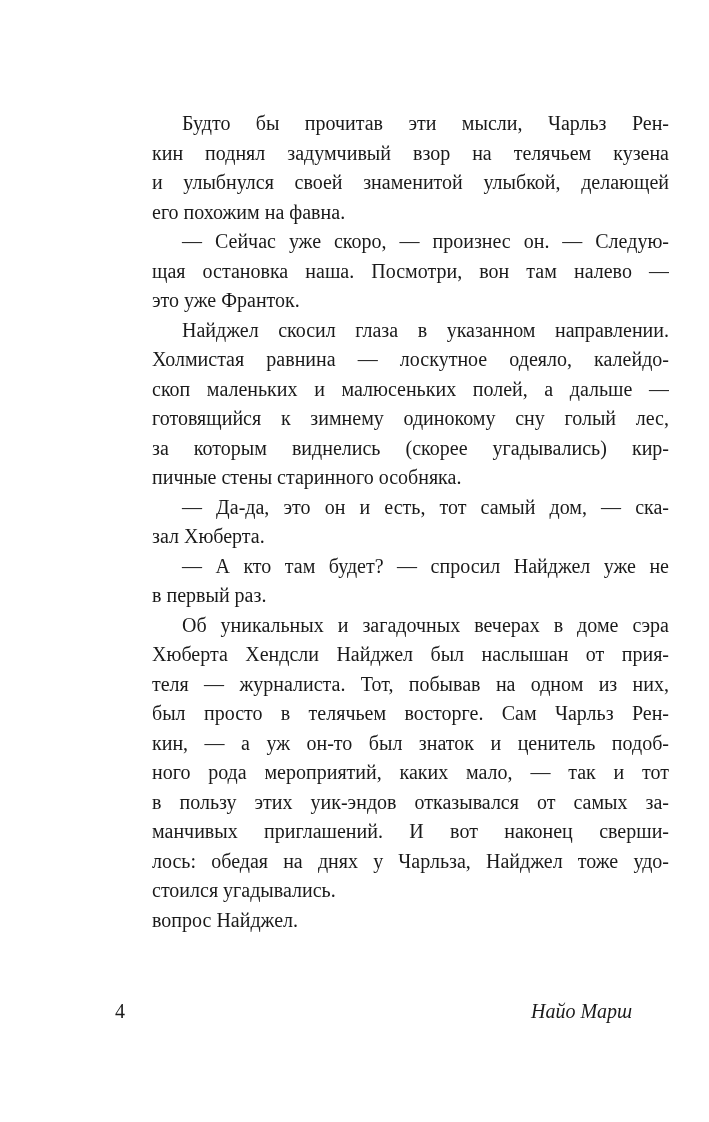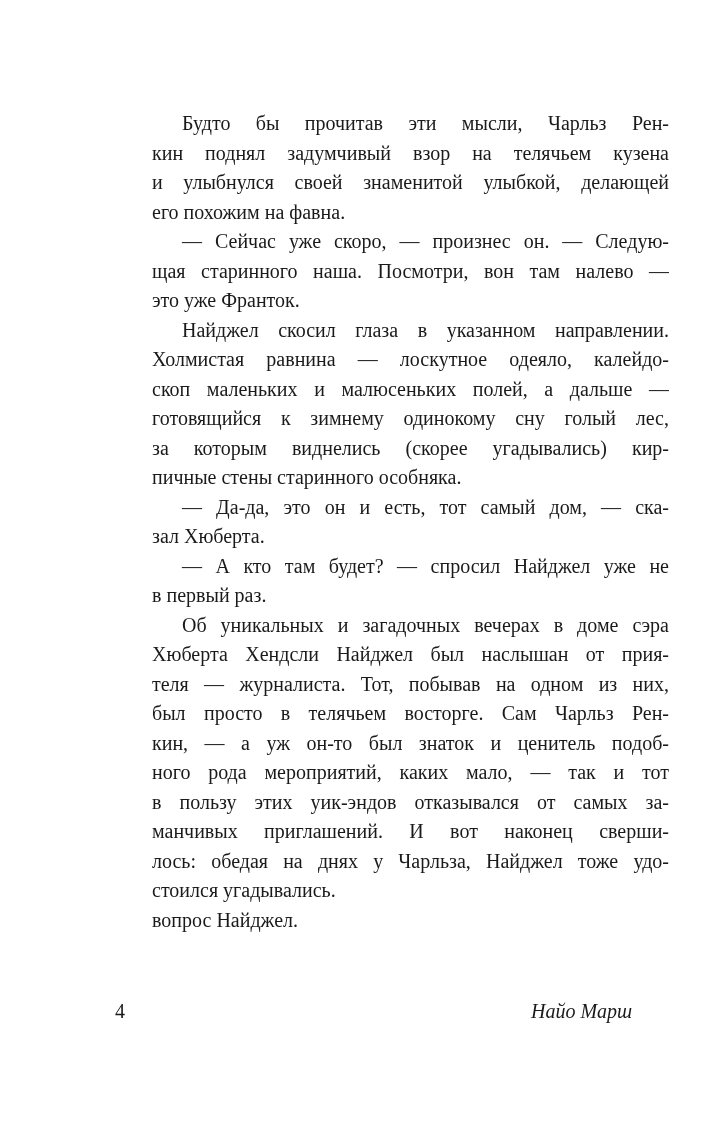--- a/index.html
+++ b/index.html
@@ -65,21 +65,21 @@
 
     <div class="paragraph">
       <div class="line para-start">Будто бы прочитав эти мысли, Чарльз Рен-</div>
       <div class="line">кин поднял задумчивый взор на телячьем кузена</div>
       <div class="line">и улыбнулся своей знаменитой улыбкой, делающей</div>
       <div class="line para-end">его похожим на фавна.</div>
     </div>
 
     <div class="paragraph">
       <div class="line para-start">— Сейчас уже скоро, — произнес он. — Следую-</div>
-      <div class="line">щая старинного наша. Посмотри, вон там налево —</div>
+      <div class="line">щая остановка наша. Посмотри, вон там налево —</div>
       <div class="line para-end">это уже Франток.</div>
     </div>
 
     <div class="paragraph">
       <div class="line para-start">Найджел скосил глаза в указанном направлении.</div>
       <div class="line">Холмистая равнина — лоскутное одеяло, калейдо-</div>
       <div class="line">скоп маленьких и малюсеньких полей, а дальше —</div>
       <div class="line">готовящийся к зимнему одинокому сну голый лес,</div>
       <div class="line">за которым виднелись (скорее угадывались) кир-</div>
       <div class="line para-end">пичные стены старинного особняка.</div>

